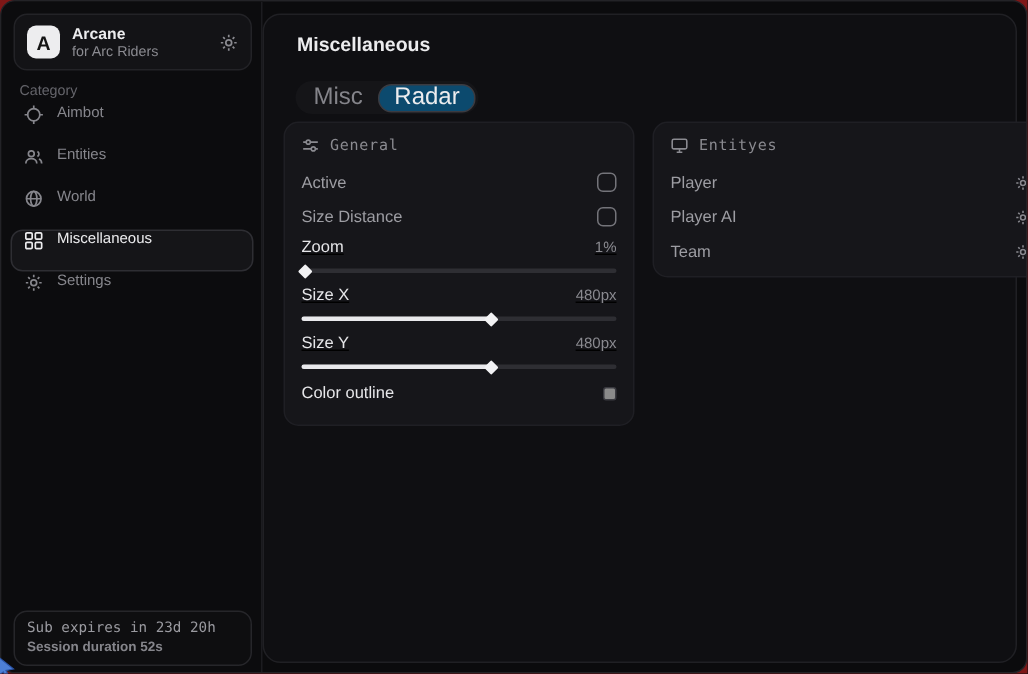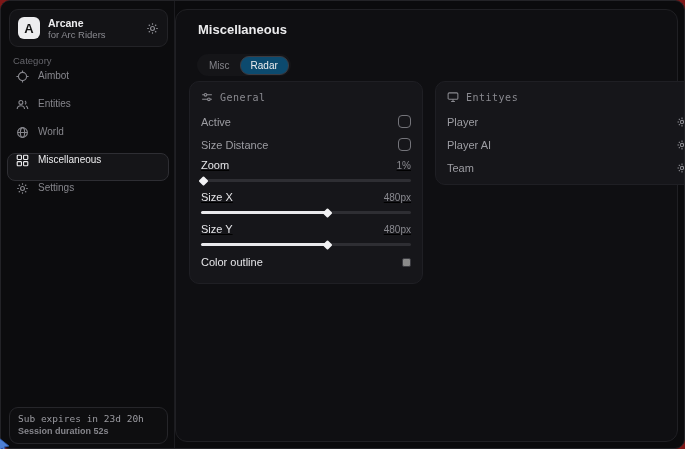--- a/index.html
+++ b/index.html
@@ -22,21 +22,21 @@
   .nav-item.active { border-color:#2e2e33; background:#151518; color:#ececee; }
   .sub-box { position:absolute; left:8px; top:406px; width:159px; height:37px; border:1px solid #26262a; border-radius:9px; background:#0e0e10; padding:5px 8px 0 8px; }
   .sub-l1 { font-family:"DejaVu Sans Mono", monospace; font-size:9.5px; color:#9a9aa0; }
   .sub-l2 { font-size:9px; color:#85858b; margin-top:2px; font-weight:bold; }
   .cursor { position:absolute; left:-3px; bottom:-4px; z-index:50; }
 
   
   .panel { position:absolute; left:174px; top:8px; width:503px; height:433px; background:#0f0f12; border:1px solid #202024; border-radius:12px; }
   .page-title { position:absolute; left:22px; top:12px; color:#ececee; font-size:13px; font-weight:bold; }
   .tabs { position:absolute; left:21px; top:44px; height:22px; background:#151518; border-radius:11px; display:flex; align-items:center; padding:2px; }
-  .tab { height:18px; display:flex; align-items:center; padding:0 10px; font-size:10px; color:#84848a; border-radius:9px; cursor:pointer; }
+  .tab { height:18px; display:flex; align-items:center; padding:0 10px; font-size:16px; color:#84848a; border-radius:9px; cursor:pointer; }
   .tab.active { background:#0c4a6e; border:1px solid #3b3b41; color:#ececee; height:19px; }
 
   .card { position:absolute; background:#16161a; border:1px solid #1f1f24; border-radius:10px; padding:9px 11px; }
   .card-general { left:13px; top:71px; width:234px; height:203px; }
   .card-entities { left:259px; top:71px; width:286px; height:104px; }
   .card-head { display:flex; align-items:center; color:#8a8a90; margin-bottom:7px;text-align:right; }
   .card-head .hicon { display:flex; margin-right:7px; }
   .card-title { font-family:"DejaVu Sans Mono", monospace; font-size:10px; letter-spacing:.5px; }
 
   .row { display:flex; align-items:center; justify-content:space-between; }

